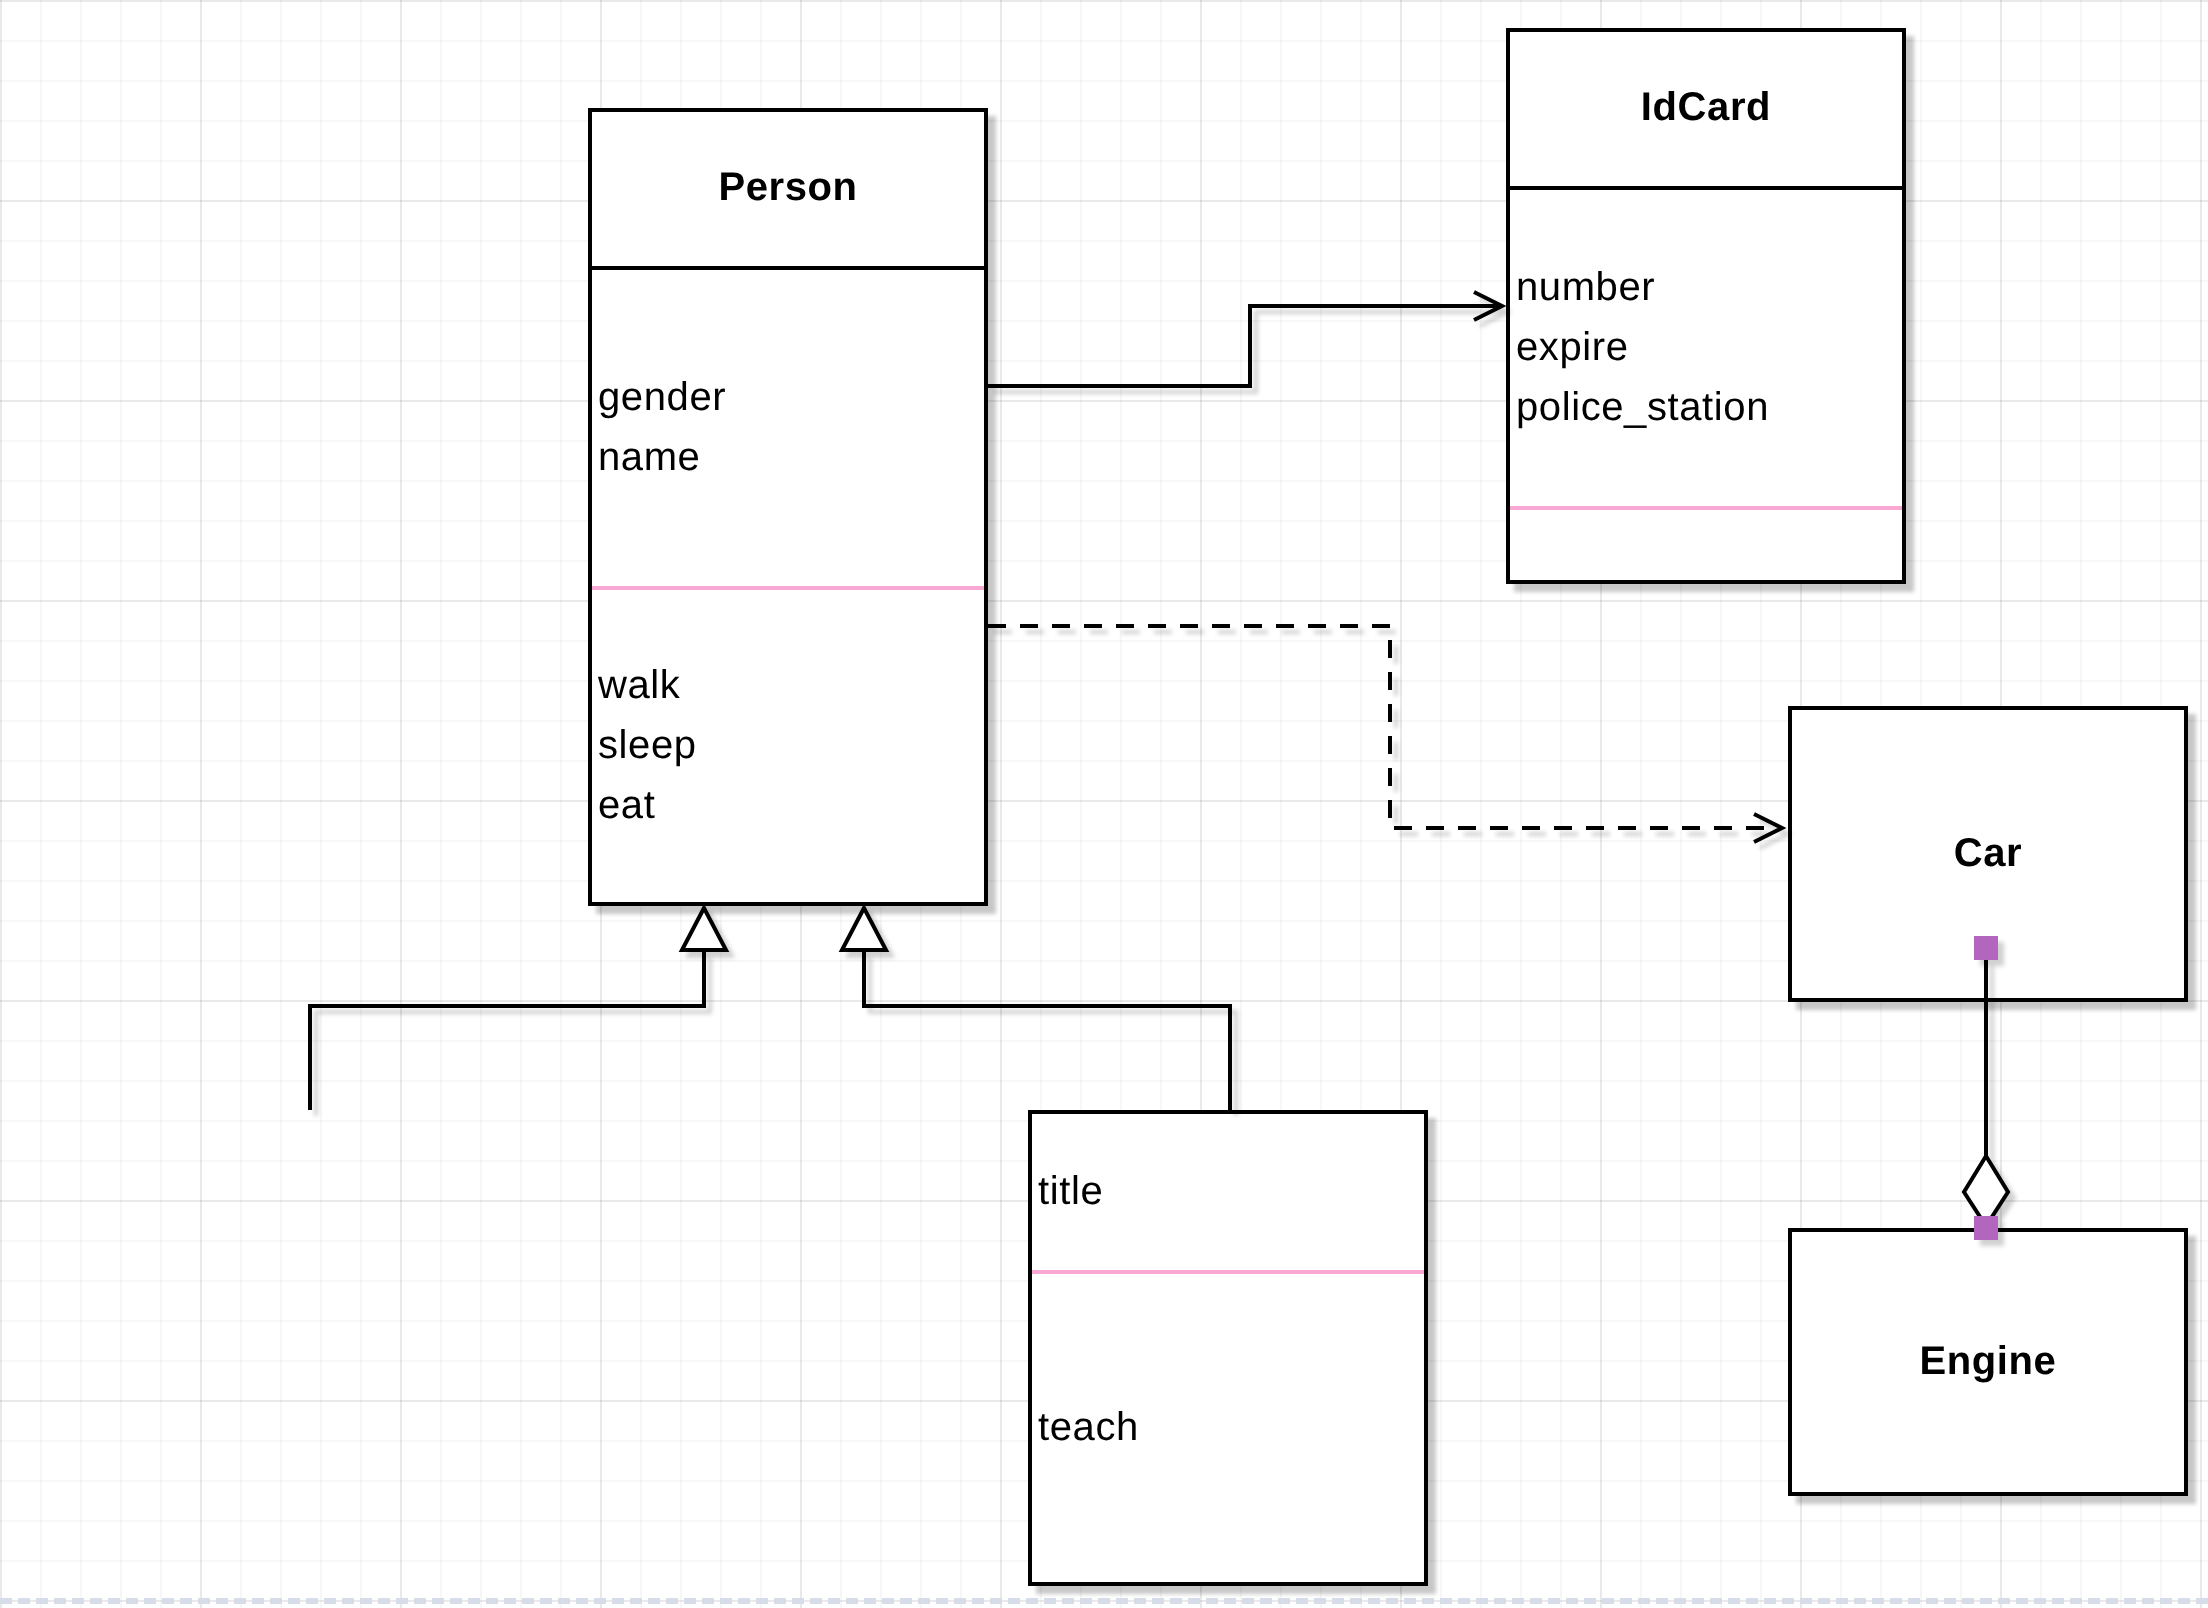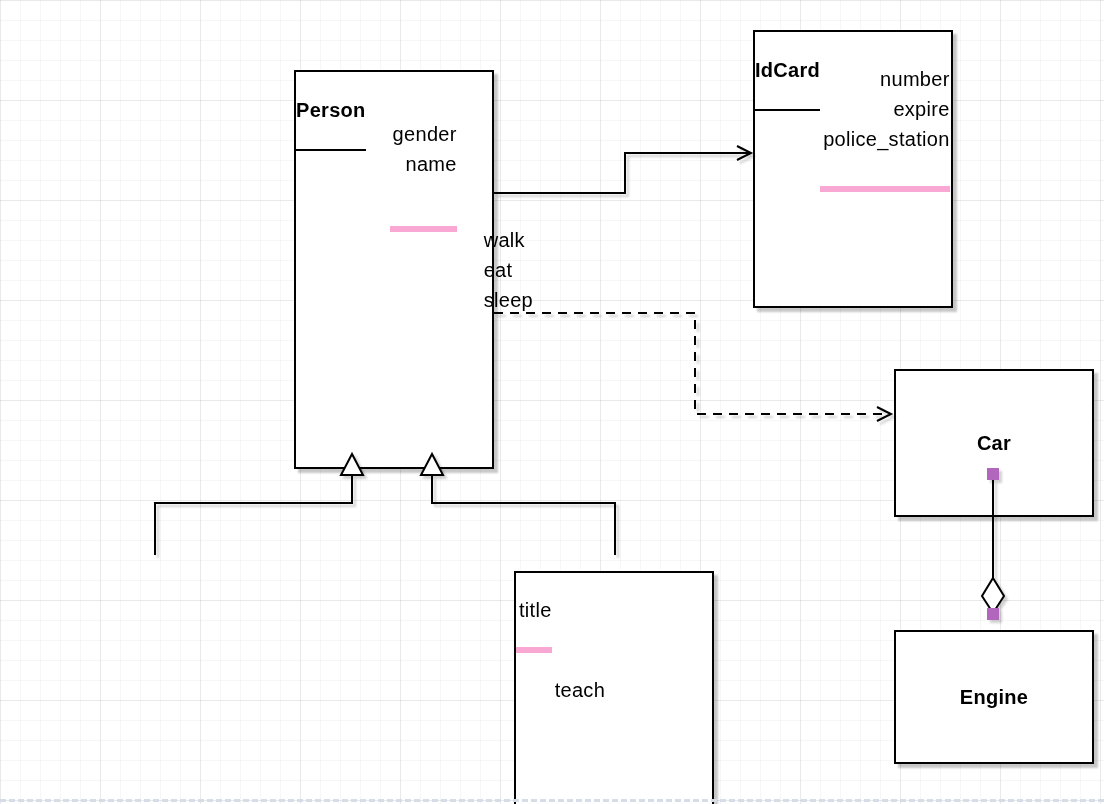--- a/index.html
+++ b/index.html
@@ -19,22 +19,21 @@
     background-size: 100px 100px, 100px 100px, 20px 20px, 20px 20px;
   }
 
   .uml-class {
     position: absolute;
     background: #ffffff;
     border: 2px solid #000000;
     box-sizing: border-box;
     box-shadow: 4px 4px 2px rgba(0,0,0,0.22);
     display: flex;
-    flex-direction: row;
-    margin-top: 16px;
+    flex-direction: column;
   }
 
   .uml-header {
     display: flex;
     align-items: center;
     justify-content: center;
     font-weight: bold;
     font-size: 20px;
     letter-spacing: 0.3px;
     border-bottom: 2px solid #000000;
@@ -44,21 +43,21 @@
   .uml-header.no-divider { border-bottom: none; flex: 1 1 auto; }
 
   .uml-compartment {
     display: flex;
     flex-direction: column;
     justify-content: center;
     box-sizing: border-box;
     padding-left: 3px;
     flex: 0 0 auto;
   }
-  .uml-compartment.divider { border-bottom: 6px solid #f9a8d4; text-align: right; }
+  .uml-compartment.divider { border-bottom: 2px solid #f9a8d4; }
   .uml-compartment.fill { flex: 1 1 auto; }
 
   .uml-row {
     height: 30px;
     line-height: 30px;
     font-size: 20px;
     letter-spacing: 0.3px;
     white-space: nowrap;
   }
 
@@ -78,30 +77,30 @@
     width: 1104px;
     height: 0;
     border-top: 3px dashed #d7dde8;
   }
 </style>
 </head>
 <body>
 
 <div class="canvas">
 
-  <div class="uml-class" style="left:294px; top:54px; width:200px; height:399px;gap:24px;">
+  <div class="uml-class" style="left:294px; top:54px; width:200px; height:399px;">
     <div class="uml-header" style="height:79px;">Person</div>
     <div class="uml-compartment divider" style="height:160px;">
       <div class="uml-row">gender</div>
       <div class="uml-row">name</div>
     </div>
     <div class="uml-compartment fill">
       <div class="uml-row">walk</div>
+      <div class="uml-row">sleep</div>
       <div class="uml-row">eat</div>
-      <div class="uml-row">sleep</div>
     </div>
   </div>
 
   <div class="uml-class" style="left:753px; top:14px; width:200px; height:278px;">
     <div class="uml-header" style="height:79px;">IdCard</div>
     <div class="uml-compartment divider" style="height:160px;">
       <div class="uml-row">number</div>
       <div class="uml-row">expire</div>
       <div class="uml-row">police_station</div>
     </div>

